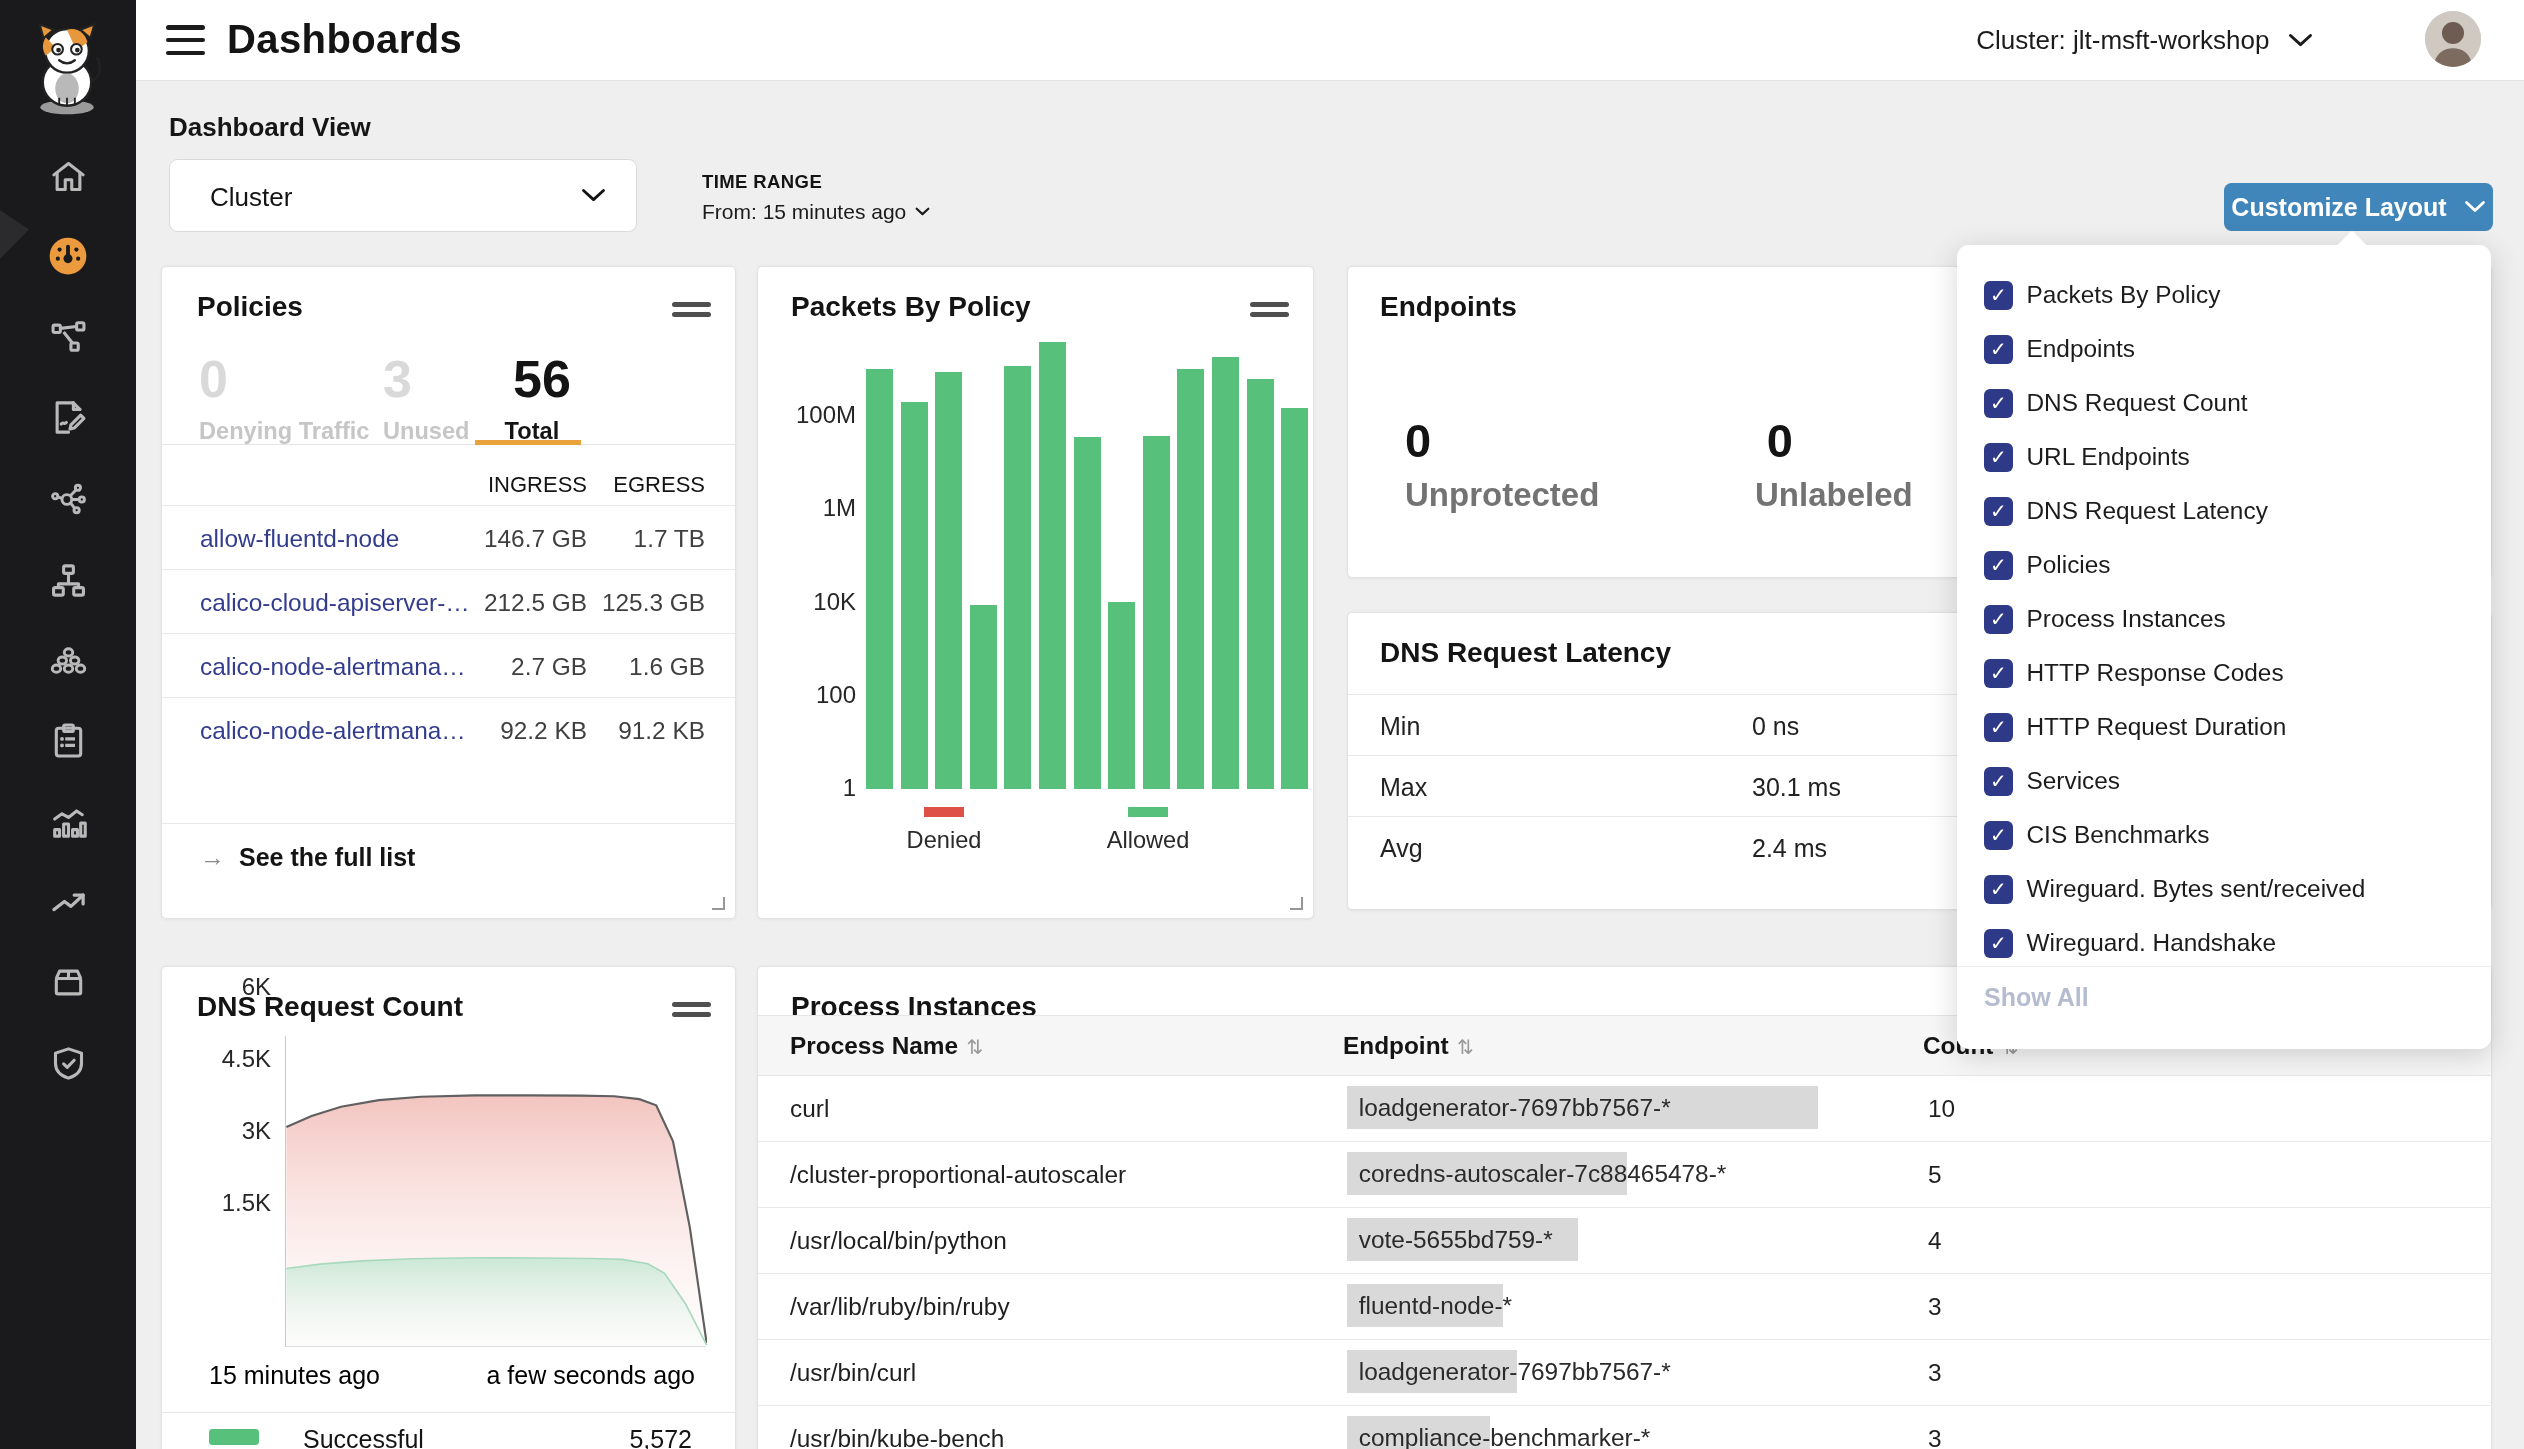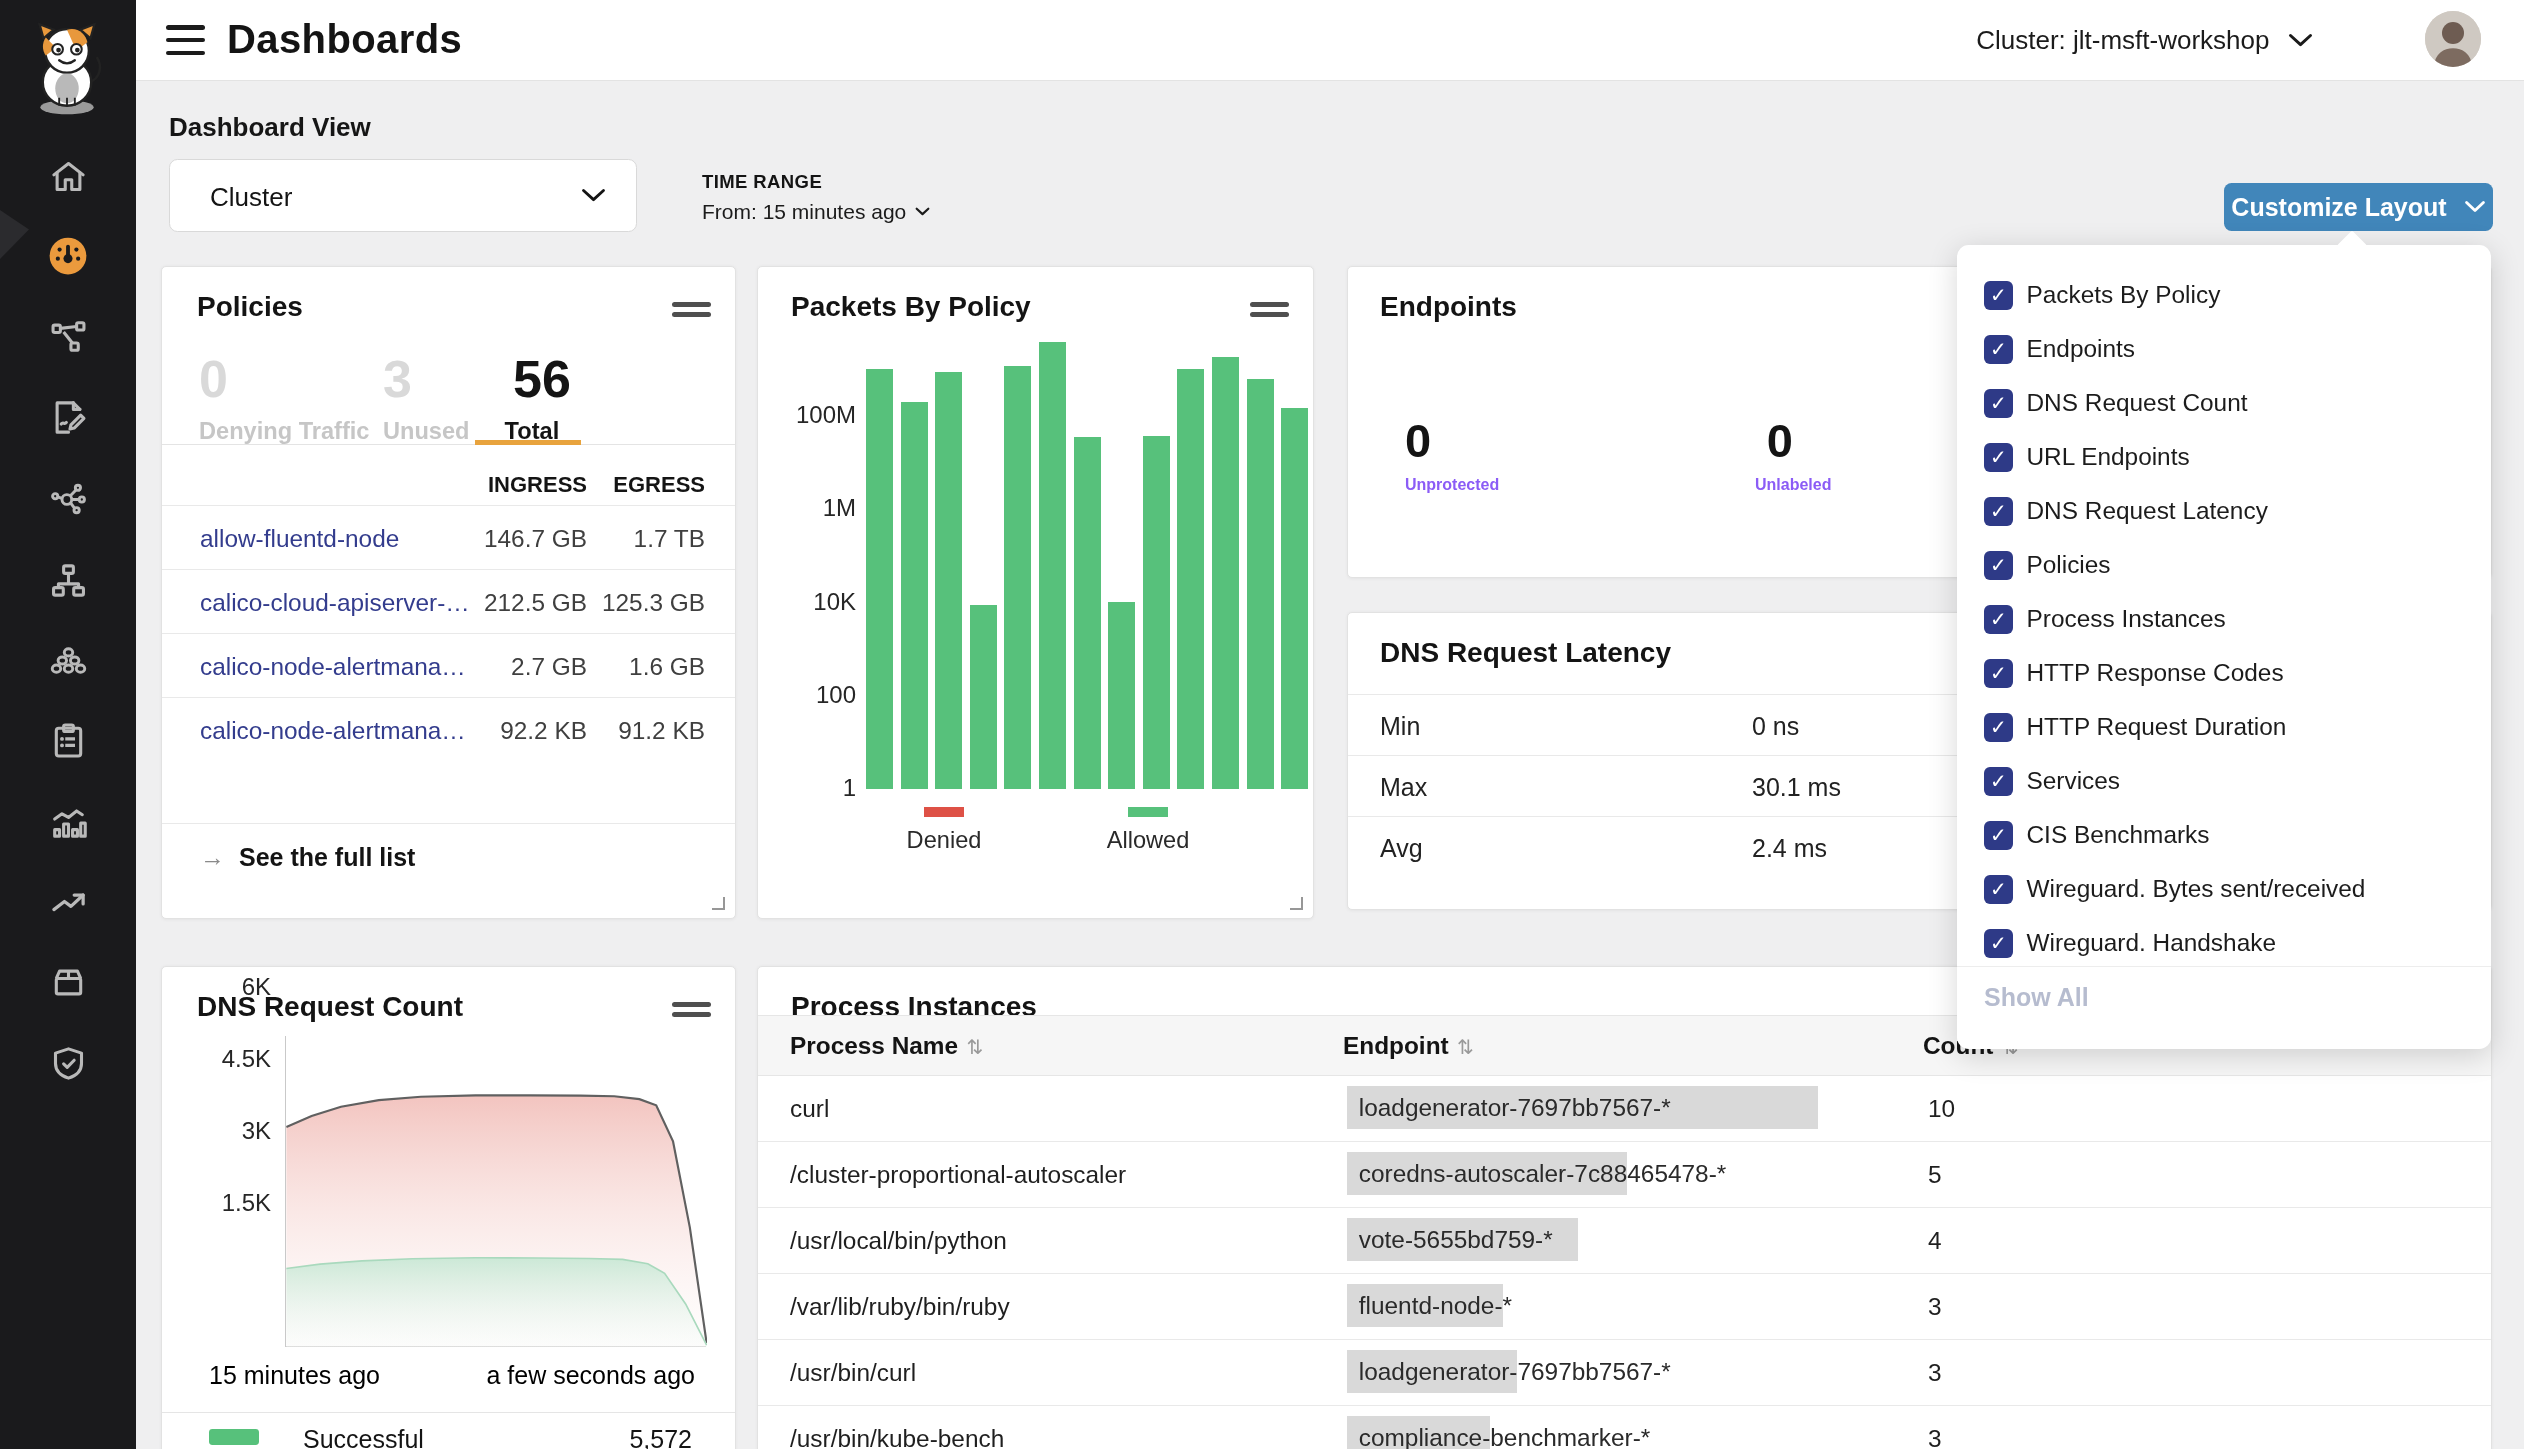--- a/index.html
+++ b/index.html
@@ -52,21 +52,21 @@
 
   
   #policies-card { left:161px; top:266px; width:575px; height:653px; }
   .pstat { position:absolute; top:84px; }
   .pstat .num { font-size:52px; font-weight:700; line-height:57px; }
   .pstat .lbl { margin-top:10px; font-size:23.6px; font-weight:600; }
   .pstat.muted .num { color:#d9d9d9; } .pstat.muted .lbl { color:#c6c6c6; }
   .pstat.dark .num, .pstat.dark .lbl { color:#141414; }
   .ptab-underline { position:absolute; left:313px; top:173px; width:106px; height:5px; background:#e8a33d; }
   .psep { position:absolute; left:0; top:177px; width:100%; border-top:1.7px solid #e4e4e4; }
-  .phead { position:absolute; top:205px; height:25px; font-size:22px; font-weight:700; color:#141414; }
+  .phead { position:absolute; top:205px; height:25px; font-size:22px; font-weight:400; color:#141414; }
   .phead.ing { left:299px; width:126px; text-align:right; }
   .phead.egr { left:417px; width:126px; text-align:right; }
   #policies-table-rows { position:absolute; left:0; top:238px; width:100%; }
   .prow { position:relative; height:64px; border-top:1.7px solid #e9e9e9; }
   .plink { position:absolute; left:38px; top:18.5px; font-size:24.4px; color:#333c8d; cursor:pointer; }
   .pval { position:absolute; top:18.5px; width:126px; text-align:right; font-size:24.4px; color:#3f3f3f; }
   .pval.ing { left:299px; } .pval.egr { left:417px; }
   .pfooter { position:absolute; left:0; top:556px; width:100%; height:66px; border-top:1.7px solid #e9e9e9; }
   .pfooter .arrow { position:absolute; left:38px; top:18.5px; font-size:25px; color:#8a8a8a; }
   .pfooter .txt { position:absolute; left:77px; top:19.4px; font-size:25px; font-weight:600; color:#141414; cursor:pointer; }
@@ -79,21 +79,21 @@
                   display:flex; align-items:flex-end; gap:7.6px; }
   .bar { width:27px; background:#57c17b; }
   .pk-legend { position:absolute; top:540px; width:126px; }
   .pk-swatch { height:10px; width:40px; margin:0 auto; }
   .pk-leg-label { margin-top:10px; text-align:center; font-size:23.6px; color:#2a2a2a; }
 
   
   #endpoints-card { left:1347px; top:266px; width:1145px; height:312px; }
   .estat { position:absolute; top:146px; text-align:left; }
   .estat .num { font-size:47px; font-weight:700; color:#141414; }
-  .estat .lbl { margin-top:8.4px; font-size:16px; font-weight:600; color:#8b5cf6; }
+  .estat .lbl { margin-top:8.4px; font-size:33px; font-weight:600; color:#737373; }
 
   
   #dns-latency-card { left:1347px; top:612px; width:1145px; height:298px; }
   .lat-rows { position:absolute; left:0; top:81px; width:100%; }
   .lat-row { position:relative; height:61px; border-top:1.7px solid #e9e9e9; }
   .lat-label { position:absolute; left:32px; top:17px; font-size:25px; color:#222; }
   .lat-value { position:absolute; left:404px; top:17px; font-size:25px; color:#222; }
 
   
   #dns-count-card { left:161px; top:966px; width:575px; height:505px; }

